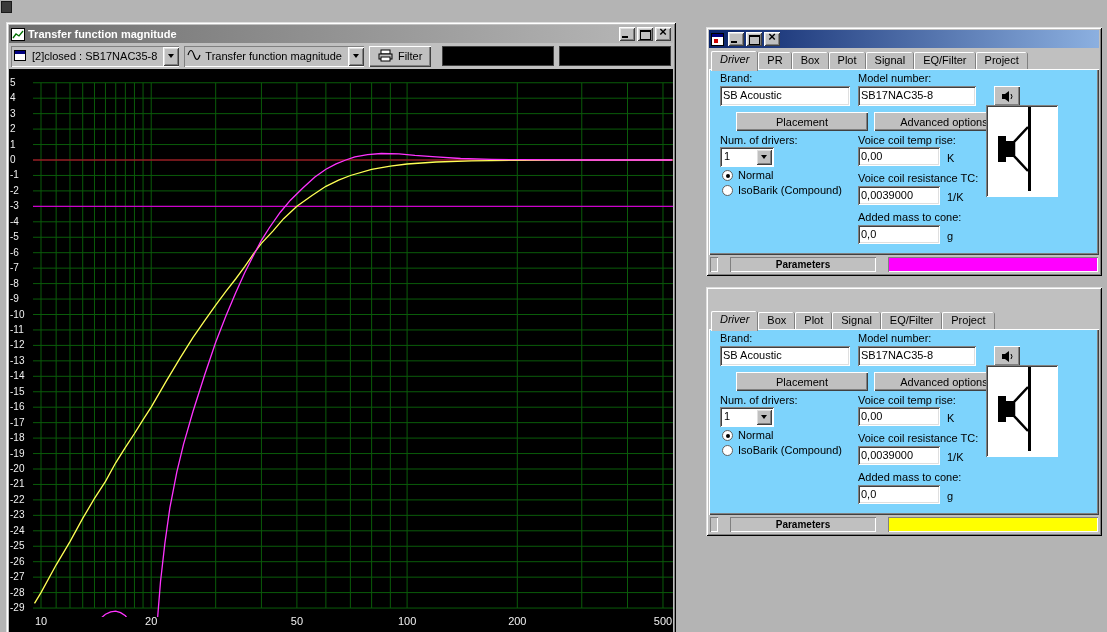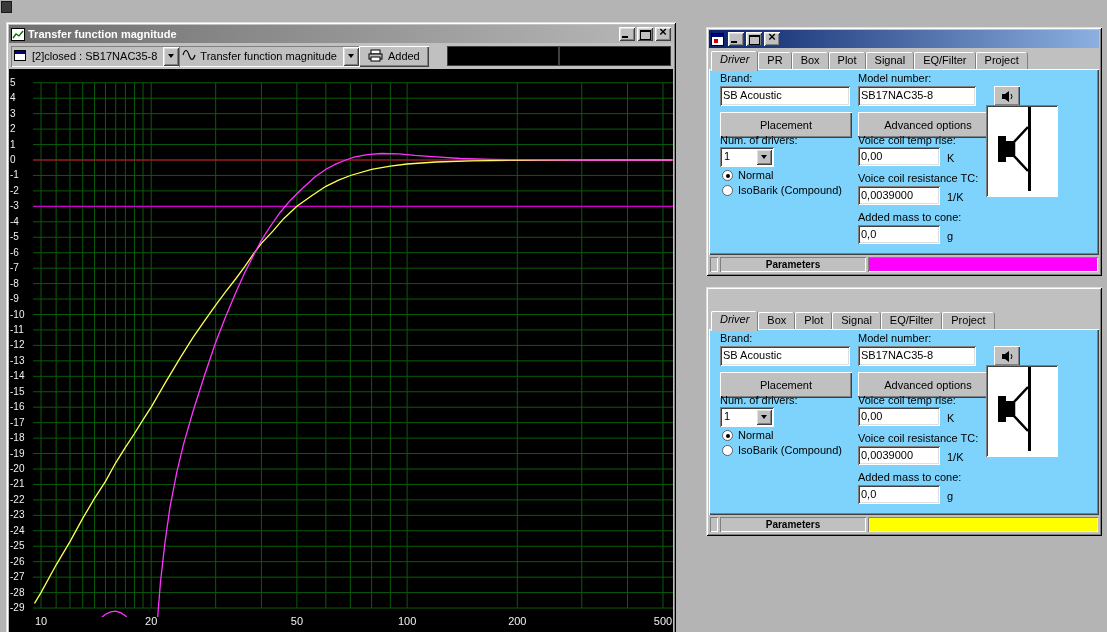--- a/index.html
+++ b/index.html
@@ -19,21 +19,21 @@
   .tbtns { display:flex; gap:2px; }
   .tbtn { width:16px; height:14px; background:#c0c0c0; position:relative;
     box-shadow: inset 1px 1px 0 #fff, inset -1px -1px 0 #404040,
                 inset 2px 2px 0 #dfdfdf, inset -2px -2px 0 #808080; }
   .g-min::after { content:""; position:absolute; left:3px; width:6px; bottom:3px; height:2px; background:#000; }
   .g-max::after { content:""; position:absolute; left:3px; top:3px; width:9px; height:7px; border:1px solid #000; border-top:2px solid #000; }
   .g-close::after { content:"×"; position:absolute; left:0; right:0; top:-3px; text-align:center; font-weight:bold; font-size:13px; }
 
   
   #plot-toolbar { position:absolute; left:3px; top:21px; right:3px; height:26px;
-    display:flex; align-items:center; padding:9px 2px; }
+    display:flex; align-items:center; gap:5px; padding:9px 2px; }
   .combo { height:21px; background:#c0c0c0; display:flex; align-items:center; gap:4px;
     padding-left:3px; box-shadow: inset 1px 1px 0 #808080, inset -1px -1px 0 #fff; }
   .combo .ctext { white-space:nowrap; }
   .drop { width:16px; height:19px; margin-left:2px; background:#c0c0c0; display:flex; align-items:center; justify-content:center;
     box-shadow: inset 1px 1px 0 #fff, inset -1px -1px 0 #404040, inset 2px 2px 0 #dfdfdf, inset -2px -2px 0 #808080; }
   .arr { width:0; height:0; border-left:3px solid transparent; border-right:3px solid transparent; border-top:4px solid #000; }
   .toolbtn { height:21px; display:flex; align-items:center; gap:5px; padding:0 9px;
     background:#c0c0c0; border:none; font-family:"Liberation Sans",sans-serif; font-size:11px;
     box-shadow: inset 1px 1px 0 #fff, inset -1px -1px 0 #404040, inset -2px -2px 0 #808080; }
   .readout { width:112px; height:20px; background:#000; border:1px solid #404040; }
@@ -48,32 +48,32 @@
     border-top-left-radius:2px; border-top-right-radius:2px;
     box-shadow: inset 1px 0 0 #fff, inset -1px 0 0 #808080, inset 0 1px 0 #fff; }
   .tab.sel { height:20px; margin-bottom:-2px; position:relative; z-index:3;
     box-shadow: inset 1px 0 0 #fff, inset -1px 0 0 #808080, inset 0 1px 0 #fff; font-style: italic; }
   .tabpage { position:absolute; left:3px; top:42px; right:3px; bottom:21px; background:#7dd3fc; z-index:1;
     box-shadow: inset 1px 1px 0 #fff, inset -1px -1px 0 #404040, inset -2px -2px 0 #808080; }
   .lbl { position:absolute; white-space:nowrap; }
   .field { position:absolute; height:20px; background:#fff; padding:3px 3px 0;
     box-shadow: inset 1px 1px 0 #808080, inset -1px -1px 0 #fff, inset 2px 2px 0 #404040, inset -2px -2px 0 #dfdfdf;
     font-size:11px; white-space:nowrap; overflow:hidden; }
-  .pbtn { position:absolute; height:26px; background:#c0c0c0; border:none; font-family:"Liberation Sans",sans-serif;
+  .pbtn { position:absolute; height:19px; background:#c0c0c0; border:none; font-family:"Liberation Sans",sans-serif;
     font-size:11px; display:flex; align-items:center; justify-content:center;
-    box-shadow: inset 1px 1px 0 #fff, inset -1px -1px 0 #404040, inset -2px -2px 0 #808080; }
+    box-shadow: inset 1px 1px 0 #fff, inset -1px -1px 0 #404040, inset -2px -2px 0 #808080; margin-left: 16px; }
   .ncombo { position:absolute; width:54px; height:20px; background:#fff;
     box-shadow: inset 1px 1px 0 #808080, inset -1px -1px 0 #fff, inset 2px 2px 0 #404040; padding:3px 0 0 4px; }
   .ncombo .drop { position:absolute; right:2px; top:2px; height:16px; }
   .radio { position:absolute; display:flex; align-items:center; gap:5px; }
   .rc { width:11px; height:11px; border-radius:50%; background:#fff; border:1px solid #606060; position:relative; }
   .rc.on::after { content:""; position:absolute; left:3px; top:3px; width:4px; height:4px; border-radius:50%; background:#000; }
   .diagram { position:absolute; width:72px; height:92px; background:#fff;
     box-shadow: inset 1px 1px 0 #808080, inset -1px -1px 0 #fff, inset 2px 2px 0 #404040; }
-  .statusbar { position:absolute; left:4px; right:4px; bottom:4px; height:15px; display:flex; gap:2px; }
+  .statusbar { position:absolute; left:4px; right:4px; bottom:4px; height:15px; display:flex; gap:12px; }
   .seg { box-shadow: inset 1px 1px 0 #808080, inset -1px -1px 0 #fff; background:#c0c0c0; }
   .seg.sp { width:8px; }
   .seg.params { width:146px; text-align:center; font-weight:bold; font-size:10px; padding-top:2px; }
   .seg.colorbar { flex:1; }
   .sbtn { position:absolute; width:26px; height:20px; background:#c0c0c0; border:none; display:flex; align-items:center; justify-content:center;
     box-shadow: inset 1px 1px 0 #fff, inset -1px -1px 0 #404040, inset -2px -2px 0 #808080; }
   #corner-art { position:absolute; left:1px; top:1px; width:11px; height:12px; background:#3a3a3a; border:1px solid #1a1a1a; }
 </style>
 </head>
 <body>
@@ -121,21 +121,21 @@
         </span>
     </div>
     <button class="toolbtn">
       <span>
         <svg width="15" height="13">
             <rect x="3" y="1" width="9" height="4" fill="#fff" stroke="#000"></rect>
           <rect x="1" y="5" width="13" height="5" fill="#c0c0c0" stroke="#000"></rect>
           <rect x="3" y="8" width="9" height="4" fill="#fff" stroke="#000"></rect>
           </svg>
       </span>
-      <span>Added</span>
+      <span>Filter</span>
     </button>
     <div class="readout" id="readout1"></div>
     <div class="readout" id="readout2"></div>
   </div>
 
   <div id="plot-area">
     <svg id="plot-svg" width="664" height="570" viewBox="0 0 664 570">
         <defs>
           <clipPath id="cp">
             <rect x="24" y="6" width="640" height="542"></rect>

